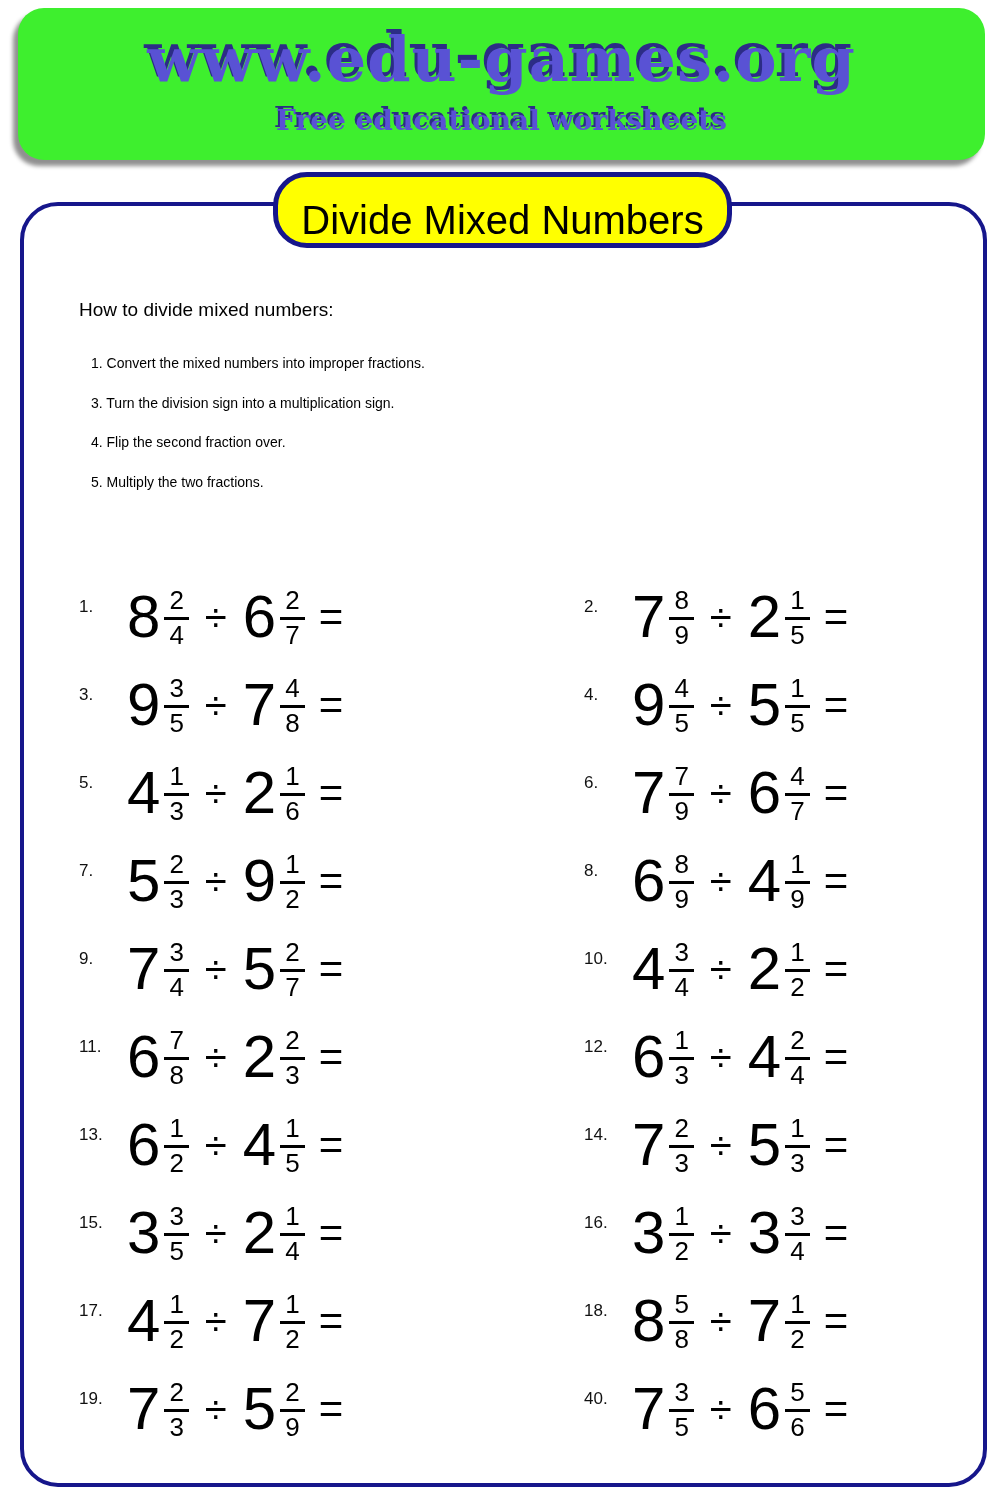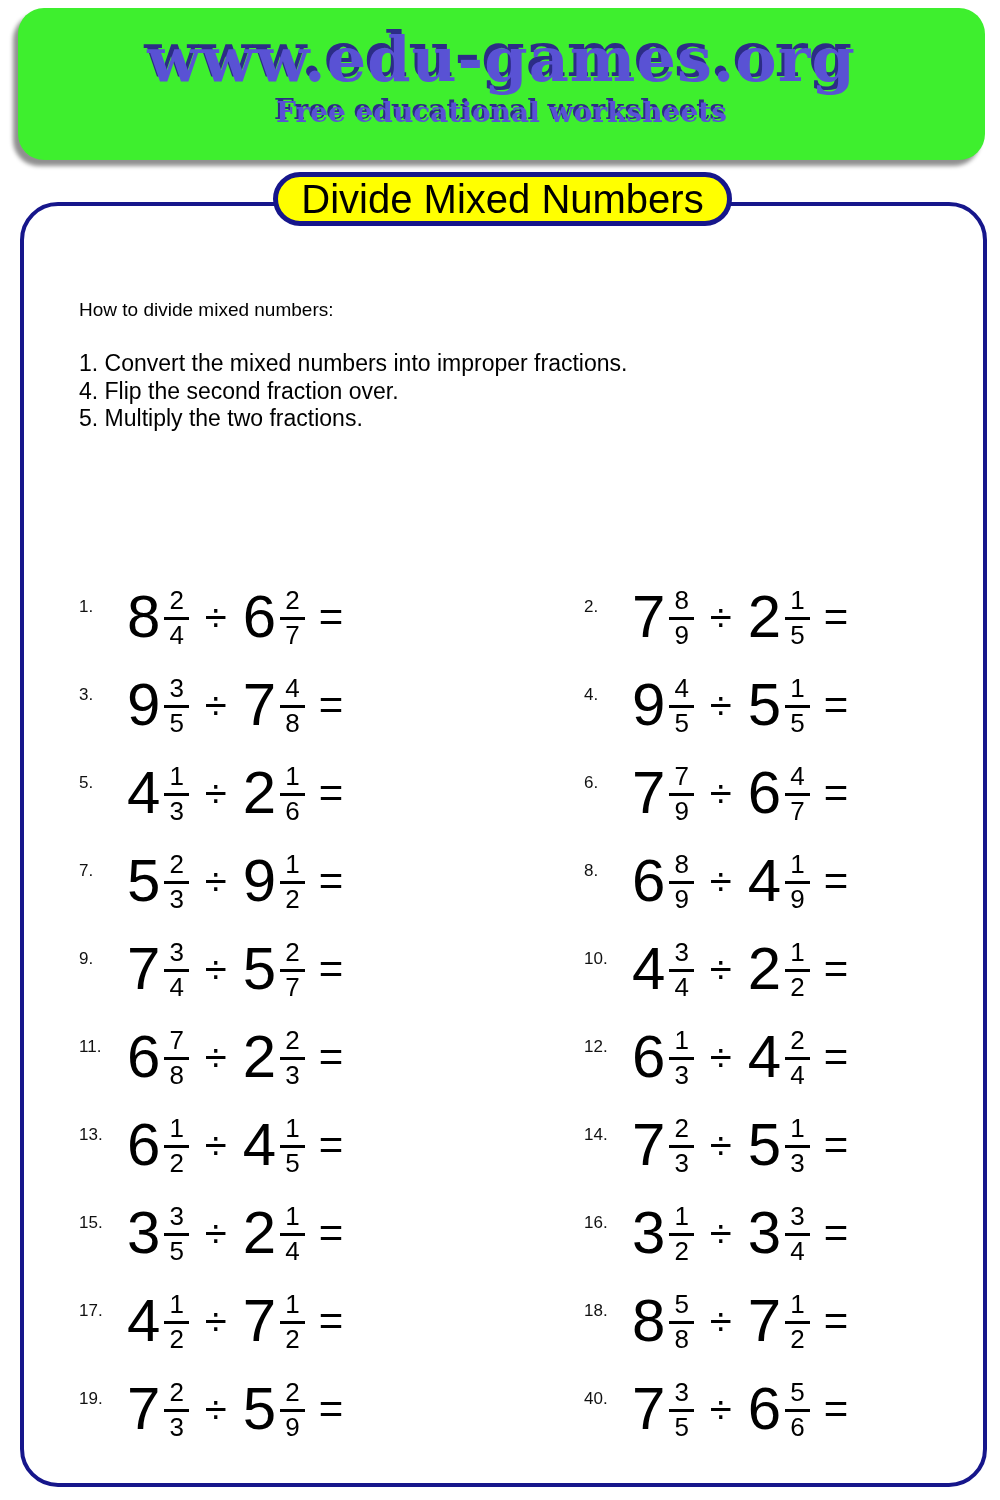--- a/index.html
+++ b/index.html
@@ -13,45 +13,45 @@
     position:absolute;left:18px;top:8px;width:967px;height:152px;
     background:var(--green_header,#3EEF2E);border-radius:26px;
     box-shadow:-5px 6px 4px #909090;text-align:center;
   }
   .site-title{
     margin-top:16px;font-family:"DejaVu Serif", serif;font-weight:bold;
     font-size:62px;line-height:72px;color:var(--brand_purple,#5952D4);
     text-shadow:-3px -5px 0 var(--brand_shadow,#2C2C86);letter-spacing:1px;
   }
   .site-tagline{
-    font-family:"DejaVu Serif", serif;font-weight:bold;
+    margin-top:8px;font-family:"DejaVu Serif", serif;font-weight:bold;
     font-size:28px;color:var(--brand_purple,#5952D4);
     text-shadow:-2px -3px 0 var(--brand_shadow,#2C2C86);
   }
 
   
   .title-banner{
-    position:absolute;left:273px;top:172px;width:459px;height:54px;
+    position:absolute;left:273px;top:172px;width:459px;height:76px;
     box-sizing:border-box;background:var(--banner_yellow,#FFFF00);
     border:5px solid var(--border_navy,#16168B);border-radius:34px;
-    display:flex;align-items:center;justify-content:center;z-index:3;
+    display:flex;align-items:flex-end;justify-content:center;z-index:3;
   }
   .title-banner span{font-size:40px;color:#000;white-space:nowrap;}
 
   
   .main-box{
     position:absolute;left:20px;top:202px;width:967px;height:1285px;
     box-sizing:border-box;border:4px solid var(--border_navy,#16168B);
     border-radius:38px;background:#fff;z-index:1;padding-left:28px;
   }
 
   
   .instructions{position:absolute;left:55px;top:93px;width:700px;color:#000;}
   .instr-heading{font-size:19px;margin:0 0 29px 0;}
-  .step{font-size:23px;line-height:27.5px;margin:0;}
+  .step{font-size:14px;line-height:27.5px;margin:12px;}
 
   
   .problems{
     position:absolute;left:55px;top:367px;width:880px;
     display:grid;grid-template-columns:505px 1fr;grid-auto-rows:88px;
     align-items:center;
   }
   .problem{display:flex;align-items:center;color:#000;}
   .pnum{width:48px;font-size:17px;color:#111;position:relative;top:-10px;flex:none;}
   .mixed{display:inline-flex;align-items:center;}
@@ -81,20 +81,21 @@
 
   <main class="main-box">
 
     <section class="instructions">
       <p class="instr-heading">How to divide mixed numbers:</p>
       <div>
 
           <p class="step">1. Convert the mixed numbers into improper fractions.</p>
 
 
+          <p class="step">3. Turn the division sign into a multiplication sign.</p>
 
           <p class="step">4. Flip the second fraction over.</p>
 
           <p class="step">5. Multiply the two fractions.</p>
 
         </div>
     </section>
 
     <section class="problems">
 

